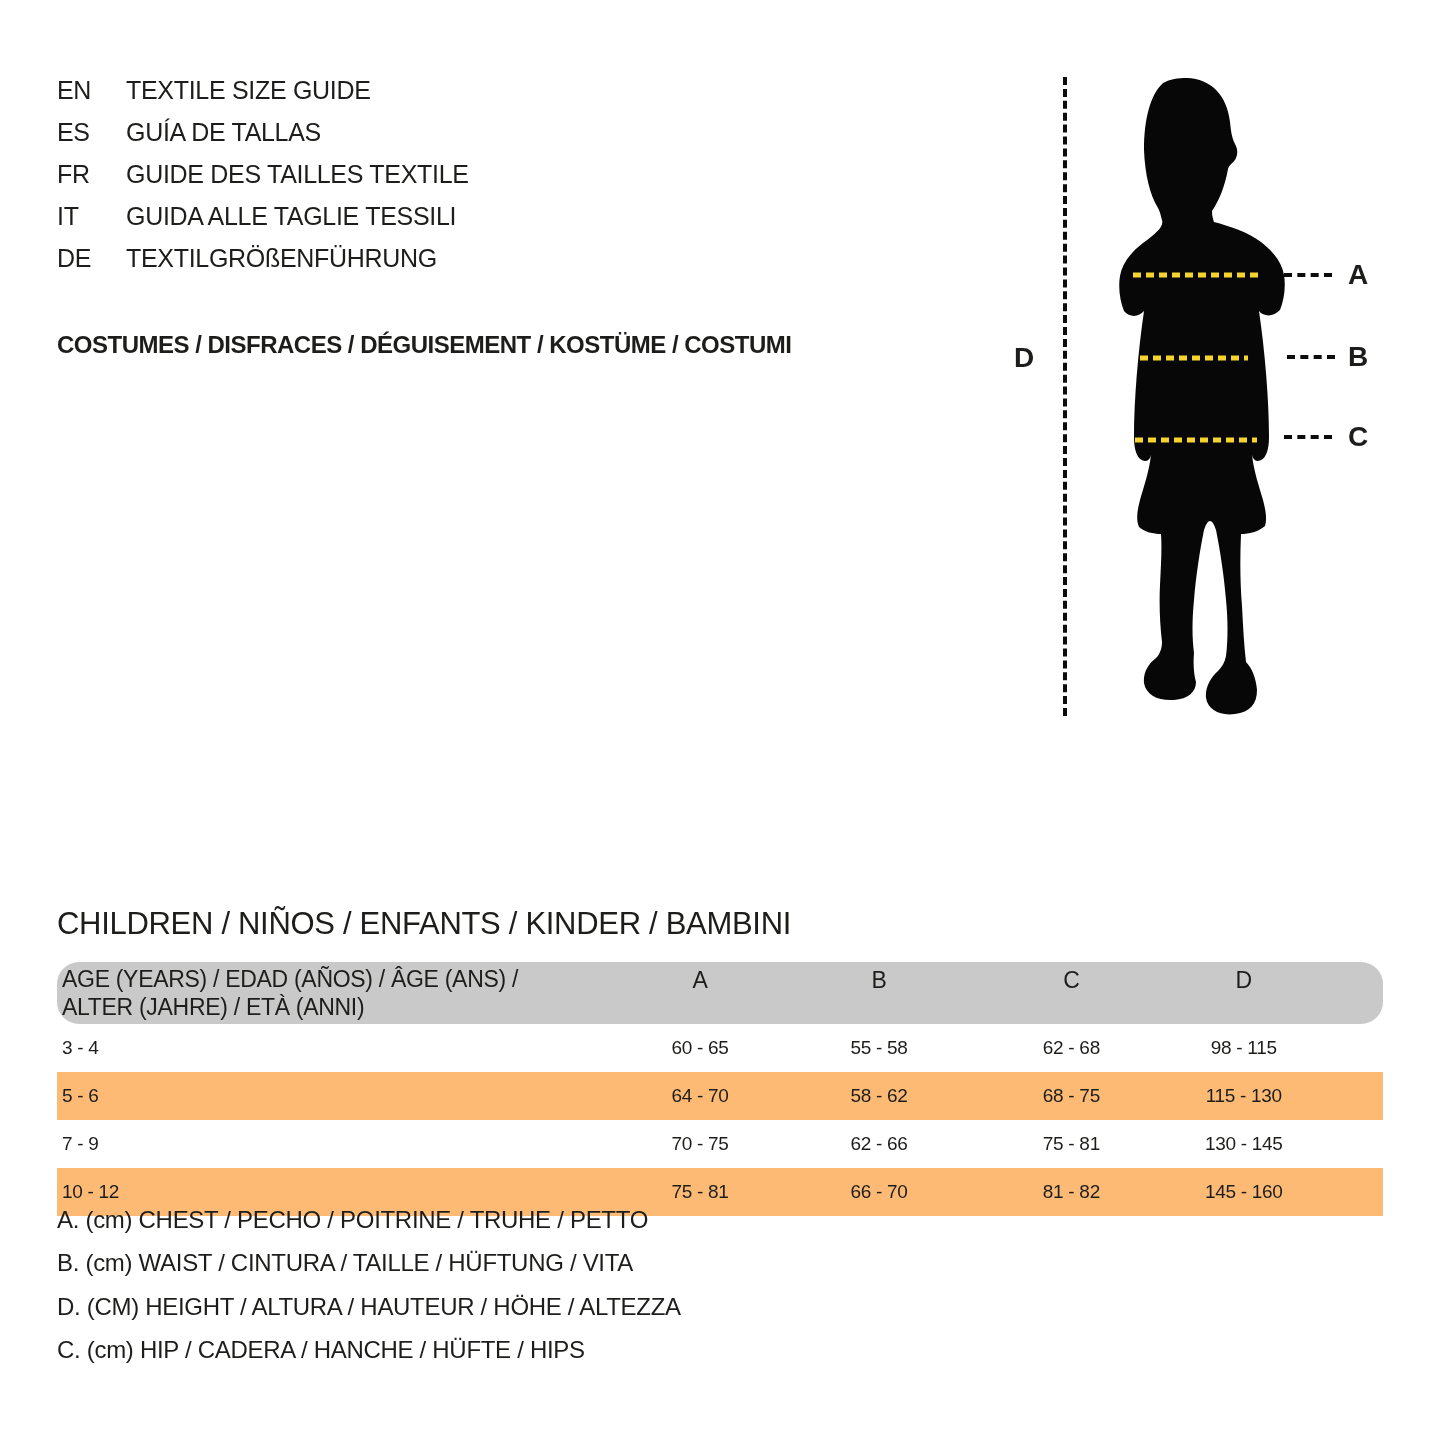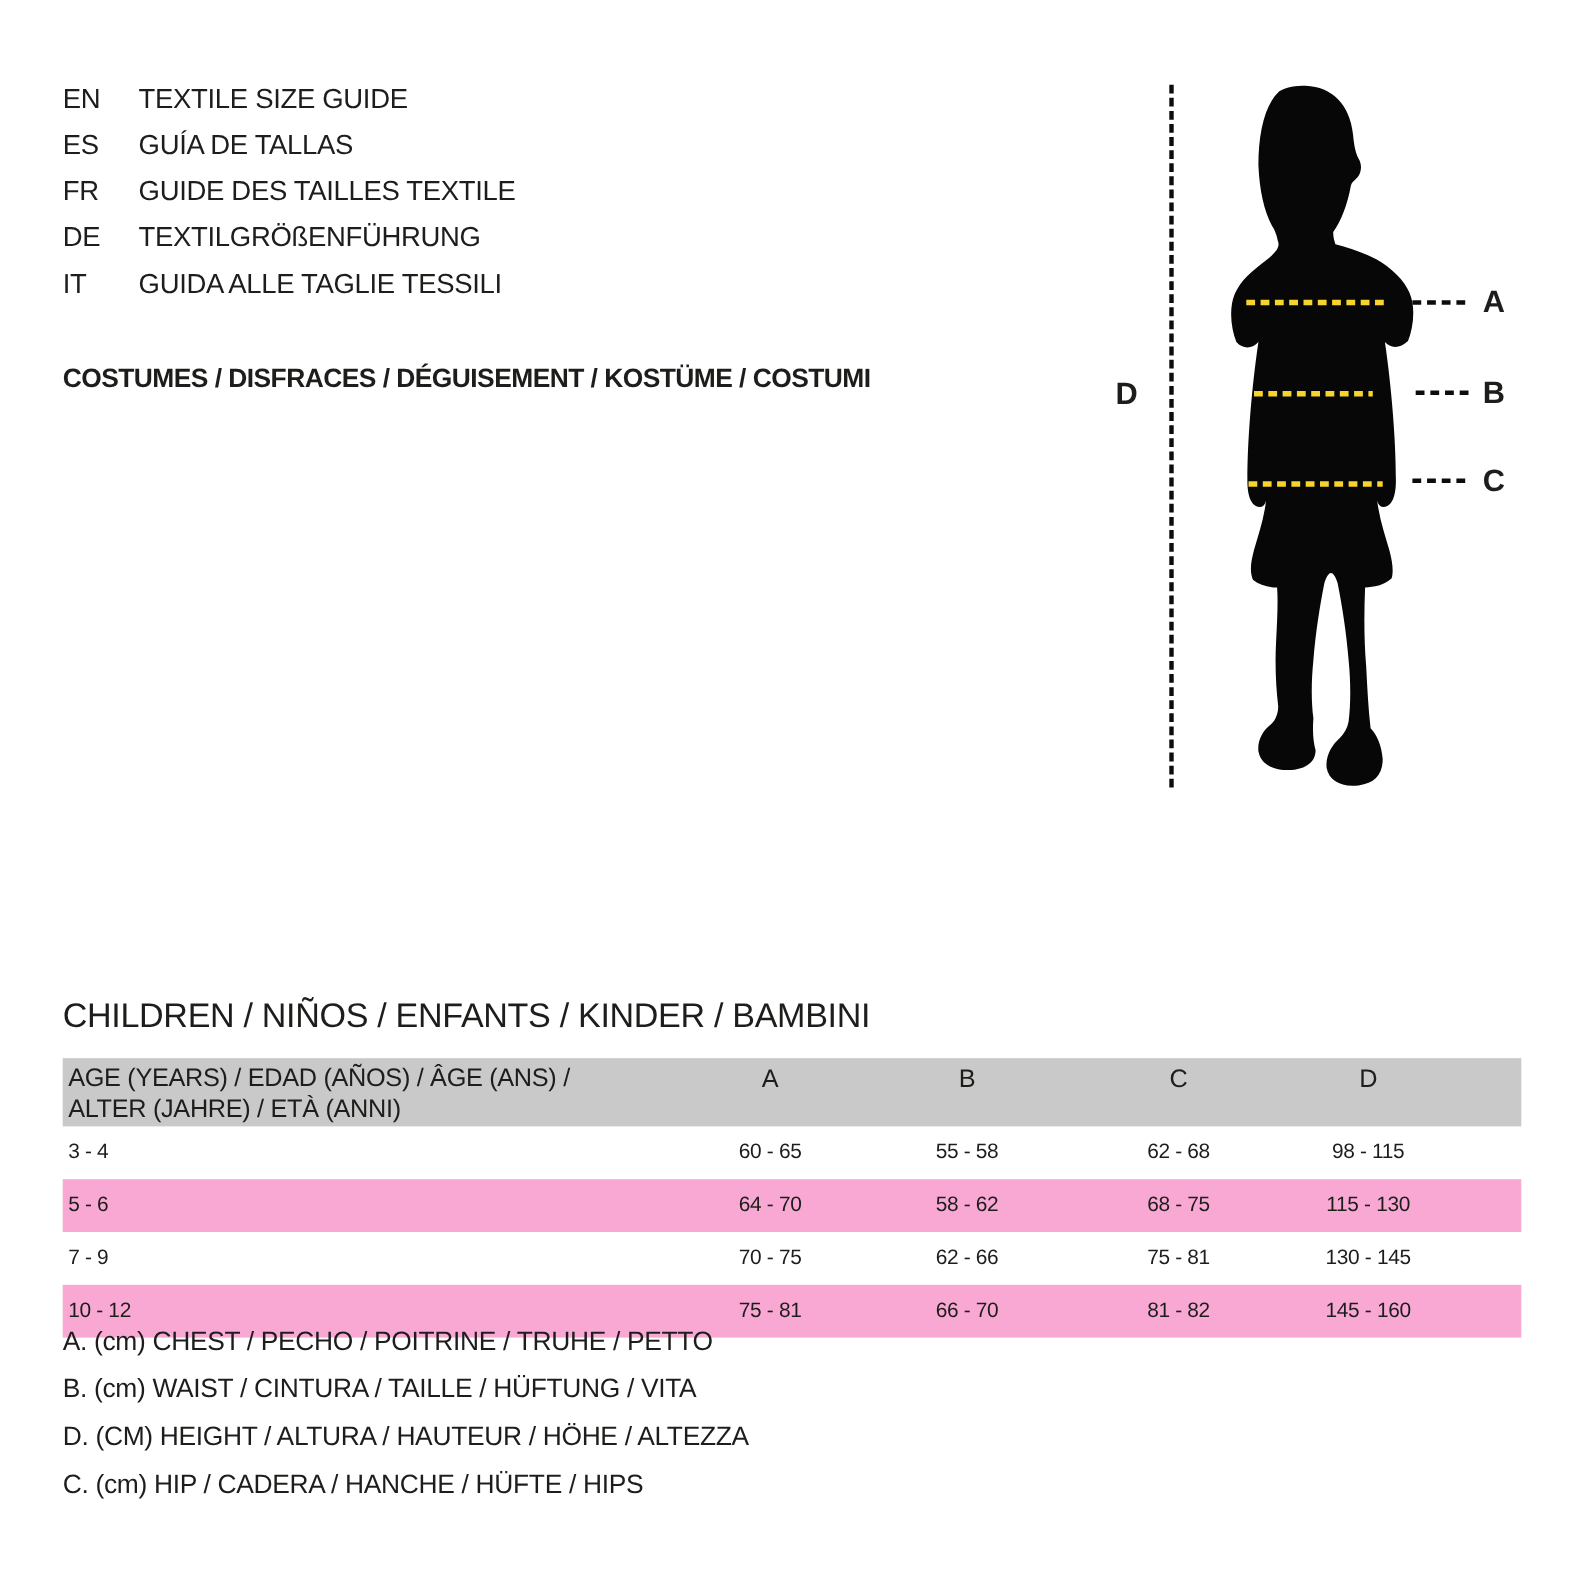--- a/index.html
+++ b/index.html
@@ -22,28 +22,28 @@
   .label-a{left:1336px;top:259px;}
   .label-b{left:1336px;top:341px;}
   .label-c{left:1336px;top:421px;}
   .connector{position:absolute;width:48px;height:0;border-top:4px dashed #0c0c0c;}
   .conn-a{left:1284px;top:273px;}
   .conn-b{left:1287px;top:355px;}
   .conn-c{left:1284px;top:435px;}
   
   .table-title{position:absolute;left:57px;top:906px;font-size:31px;}
   .size-table{position:absolute;left:57px;top:962px;width:1326px;}
-  .t-header{position:relative;height:62px;background:#c9c9c9;font-size:23px;}
+  .t-header{position:relative;height:62px;background:#c9c9c9;font-size:23px;border-radius:22px;}
   .t-header .age-label{position:absolute;left:5px;top:3px;line-height:28px;white-space:pre-line;}
   .col-letter{position:absolute;top:5px;transform:translateX(-50%);font-size:23px;}
   .c1{left:48.5%;} .c2{left:62%;} .c3{left:76.5%;} .c4{left:89.5%;}
   .t-row{position:relative;height:48px;font-size:19px;}
   .t-row .age{position:absolute;left:5px;top:50%;transform:translateY(-50%);}
   .t-row .val{position:absolute;top:50%;transform:translate(-50%,-50%);white-space:nowrap;}
-  .t-row.alt{background:#f9a8d4;}
+  .t-row.alt{background:#fdba74;}
   
   .legend{position:absolute;left:57px;top:1198px;font-size:24px;}
   .legend-line{height:43.5px;display:flex;align-items:center;}
 </style>
 </head>
 <body>
 
 <div class="canvas">
 
   <div class="lang-block">
@@ -53,26 +53,26 @@
     </div>
     <div class="lang-row">
       <span class="lang-code">ES</span>
       <span class="lang-title">GUÍA DE TALLAS</span>
     </div>
     <div class="lang-row">
       <span class="lang-code">FR</span>
       <span class="lang-title">GUIDE DES TAILLES TEXTILE</span>
     </div>
     <div class="lang-row">
+      <span class="lang-code">IT</span>
+      <span class="lang-title">GUIDA ALLE TAGLIE TESSILI</span>
+    </div>
+    <div class="lang-row">
       <span class="lang-code">DE</span>
       <span class="lang-title">TEXTILGRÖßENFÜHRUNG</span>
-    </div>
-    <div class="lang-row">
-      <span class="lang-code">IT</span>
-      <span class="lang-title">GUIDA ALLE TAGLIE TESSILI</span>
     </div>
   </div>
 
   <div class="category-title">COSTUMES / DISFRACES / DÉGUISEMENT / KOSTÜME / COSTUMI</div>
 
   <div class="height-line"></div>
 
   <svg class="fig-svg" width="260" height="655" viewBox="0 0 260 655" xmlns="http://www.w3.org/2000/svg">
     <path fill="#070707" d="
       M 127,8

